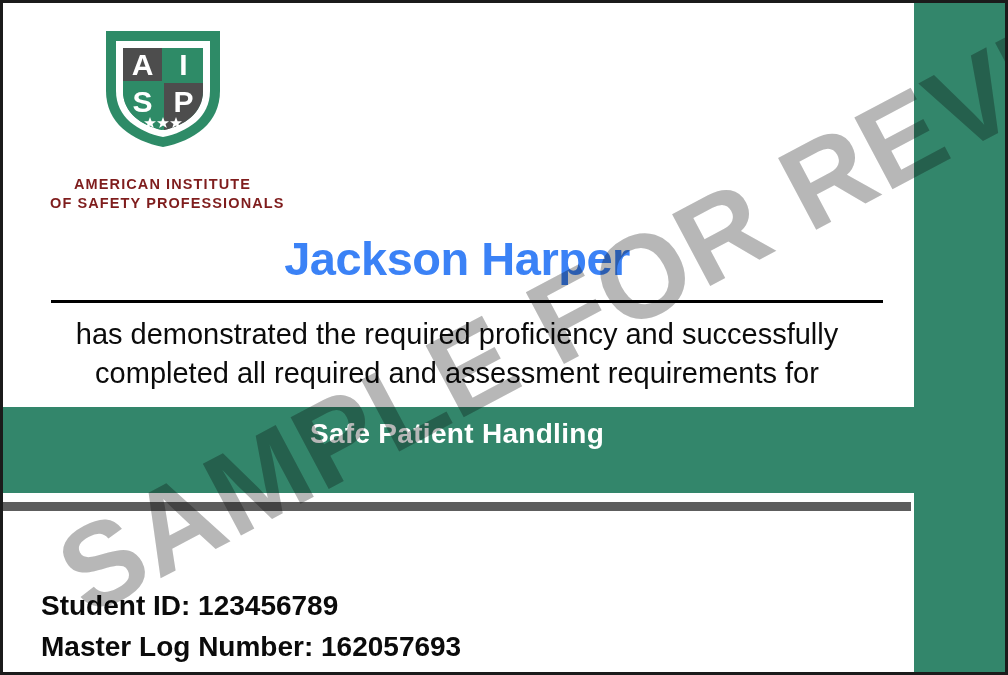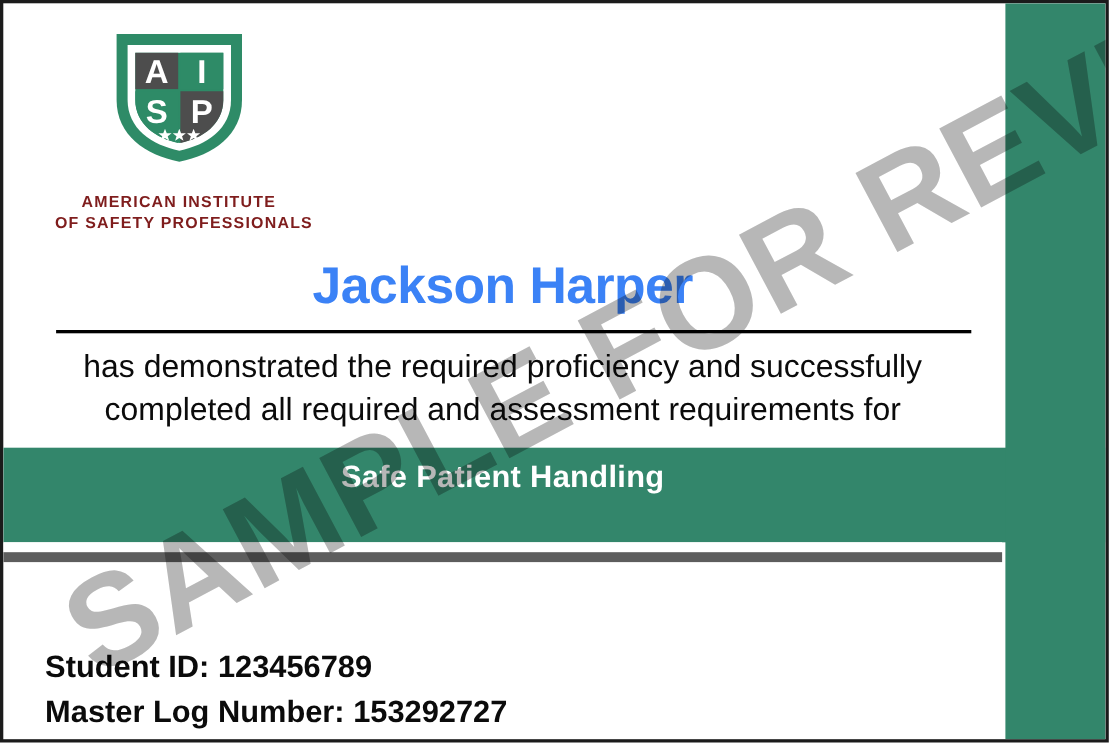--- a/index.html
+++ b/index.html
@@ -238,21 +238,21 @@
 
   <div id="statement">
     <div>has demonstrated the required proficiency and successfully</div>
     <div>completed all required and assessment requirements for</div>
   </div>
 
   <div id="course-title">Safe Patient Handling</div>
 
   <div id="details">
     <div class="detail-row">Student ID: 123456789</div>
-    <div class="detail-row">Master Log Number: 153292727</div>
+    <div class="detail-row">Master Log Number: 162057693</div>
     <div class="detail-row">Card Issuance Date: 12/03/2023</div>
   </div>
 
   <div id="watermark">
     <div id="watermark-text">SAMPLE FOR REVIEW</div>
   </div>
 
 </div>
 
 </body></html>

